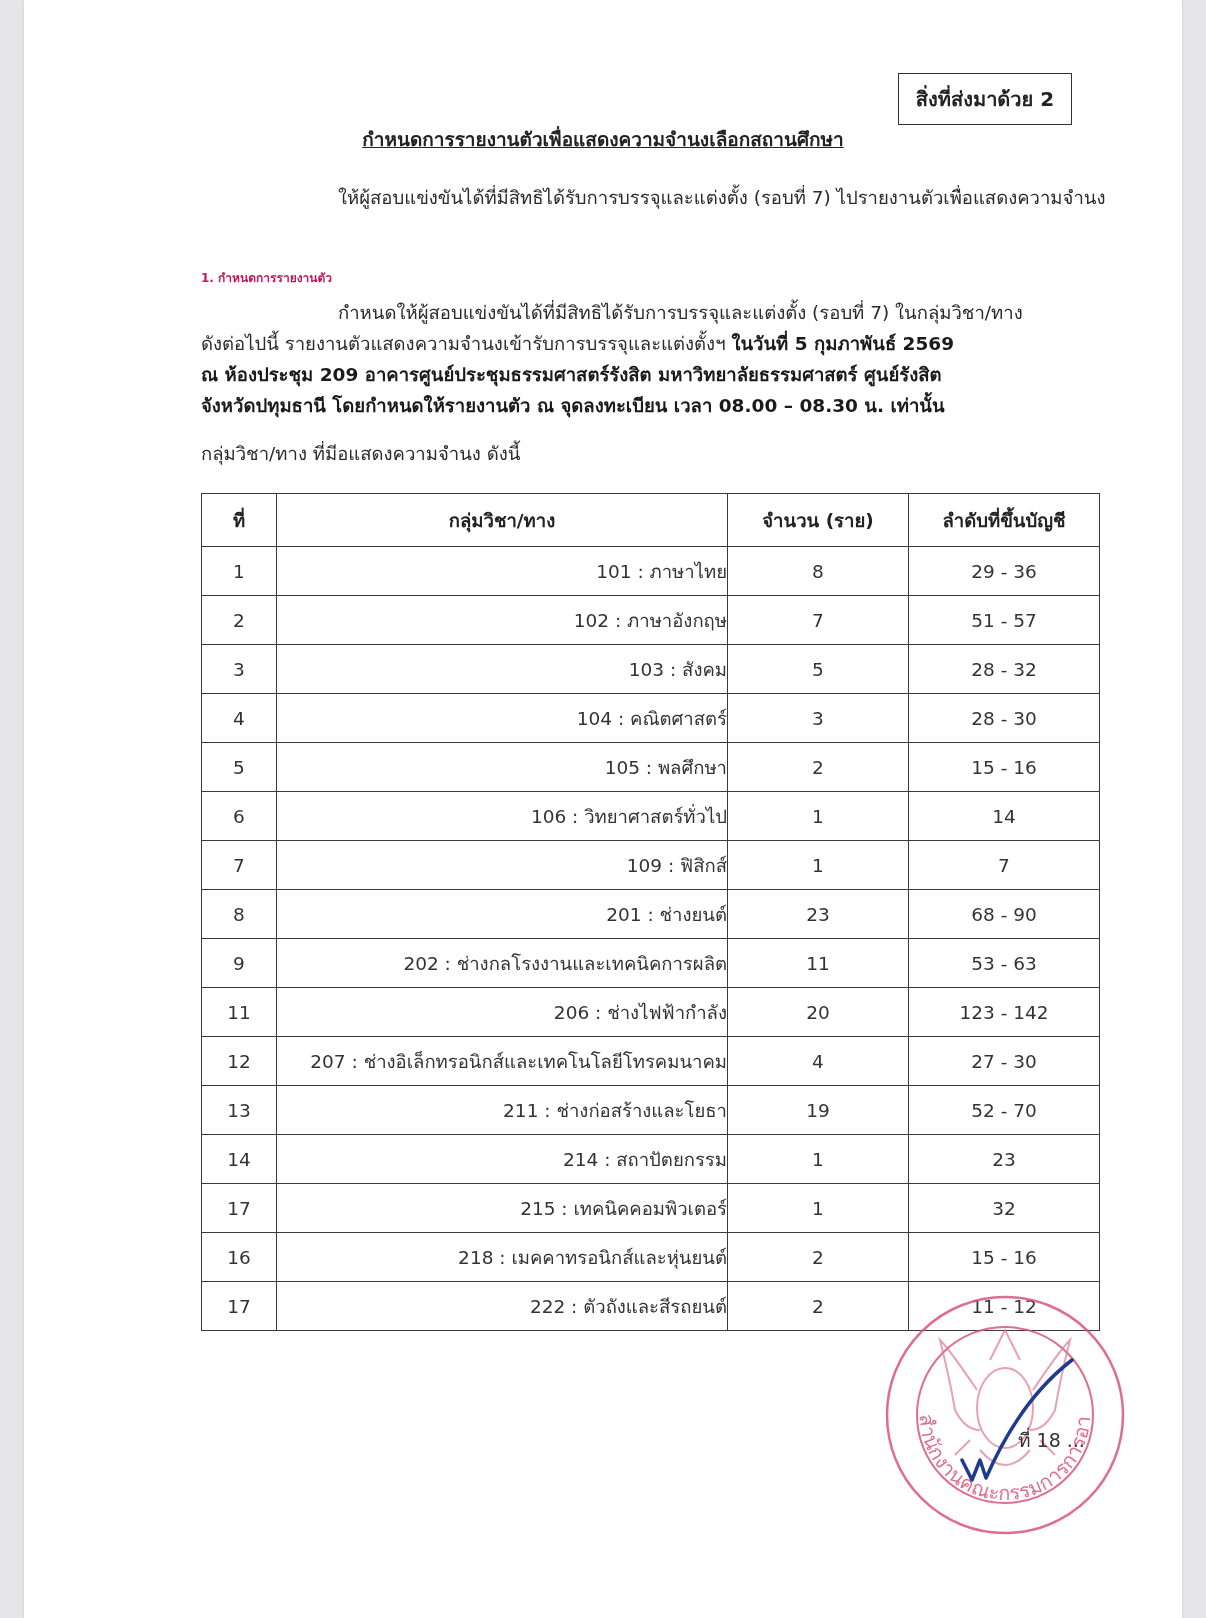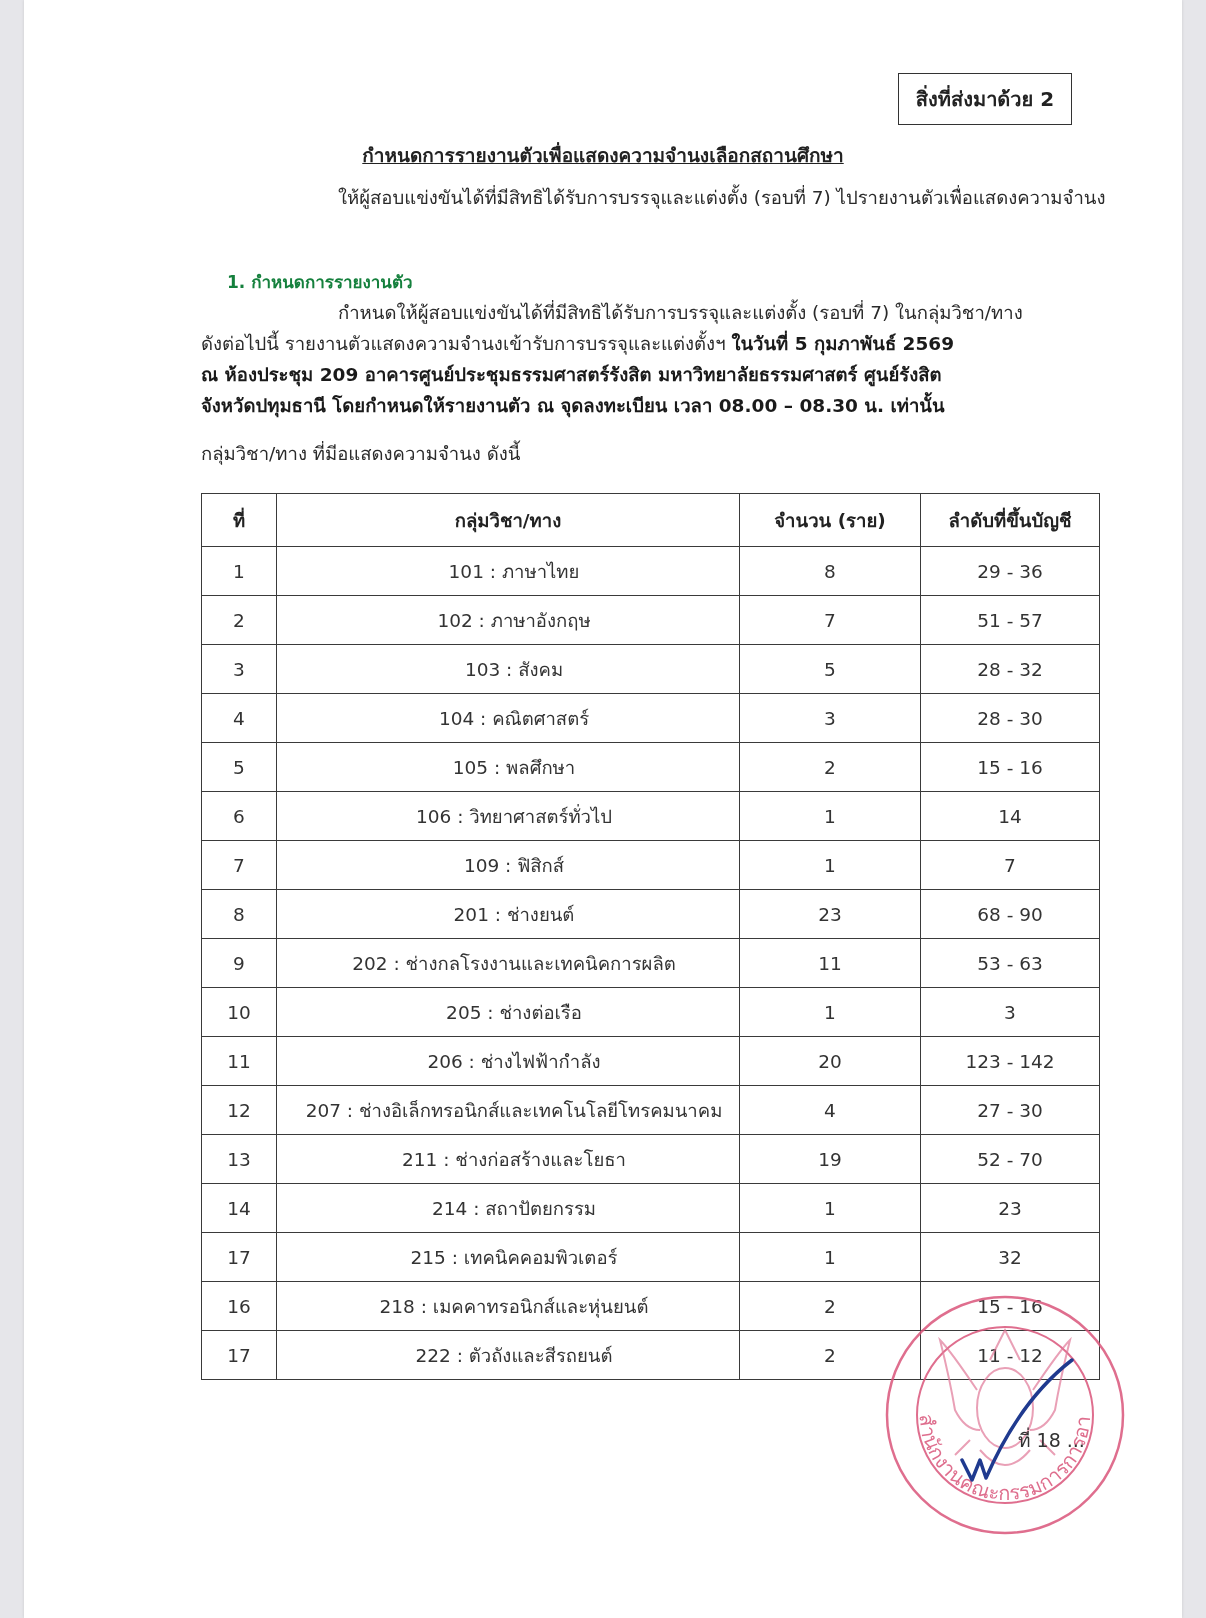--- a/index.html
+++ b/index.html
@@ -22,40 +22,40 @@
     position: absolute;
     left: 898px; top: 73px;
     width: 174px; height: 52px;
     border: 1.6px solid #333;
     box-sizing: border-box;
     display: flex; align-items: center; justify-content: center;
     font-size: 20px; font-weight: bold; color: #222;
   }
   .title {
     position: absolute;
-    left: 0; width: 1206px; top: 140px;
+    left: 0; width: 1206px; top: 124px;
     text-align: center;
     font-size: 19px; font-weight: bold;
     text-decoration: underline;
     color: #222;
   }
   .para {
     position: absolute;
     left: 201px; width: 900px;
     font-size: 18.5px;
     line-height: 31px;
     color: #2a2a2a;
     white-space: nowrap;
   }
   .para .line { display: block; }
   .indent { padding-left: 137px; }
   .bold { font-weight: bold; color: #1a1a1a; }
   .section-head {
     position: absolute; left: 201px; top: 268px;
-    font-size: 17px; font-weight: bold; color: #15803d; margin-left: 26px;
+    font-size: 12px; font-weight: bold; color: #be185d;
   }
 
   table.groups {
     position: absolute;
     left: 201px; top: 493px;
     width: 899px;
     border-collapse: collapse;
     font-size: 18.5px;
     color: #333;
   }
@@ -64,21 +64,21 @@
     height: 48px;
     padding: 0;
   }
   table.groups th {
     height: 52px;
     font-weight: bold;
     color: #222;
     text-align: center;
   }
   table.groups td.c-no { text-align: center; width: 74px; }
-  table.groups td.c-group { text-align: center; padding-left: 12px; width: 450px; }
+  table.groups td.c-group { text-align: right; padding-left: 0; width: 450px; }
   table.groups td.c-count { text-align: center; width: 180px; }
   table.groups td.c-rank { text-align: center; }
 
   .stamp {
     position: absolute;
     left: 880px; top: 1290px;
     width: 250px; height: 250px;
     pointer-events: none;
   }
   .page-next {
@@ -171,26 +171,20 @@
         <td class="c-no">8</td>
         <td class="c-group">201 : ช่างยนต์</td>
         <td class="c-count">23</td>
         <td class="c-rank">68 - 90</td>
       </tr>
       <tr>
         <td class="c-no">9</td>
         <td class="c-group">202 : ช่างกลโรงงานและเทคนิคการผลิต</td>
         <td class="c-count">11</td>
         <td class="c-rank">53 - 63</td>
-      </tr>
-      <tr>
-        <td class="c-no">10</td>
-        <td class="c-group">205 : ช่างต่อเรือ</td>
-        <td class="c-count">1</td>
-        <td class="c-rank">3</td>
       </tr>
       <tr>
         <td class="c-no">11</td>
         <td class="c-group">206 : ช่างไฟฟ้ากำลัง</td>
         <td class="c-count">20</td>
         <td class="c-rank">123 - 142</td>
       </tr>
       <tr>
         <td class="c-no">12</td>
         <td class="c-group">207 : ช่างอิเล็กทรอนิกส์และเทคโนโลยีโทรคมนาคม</td>

